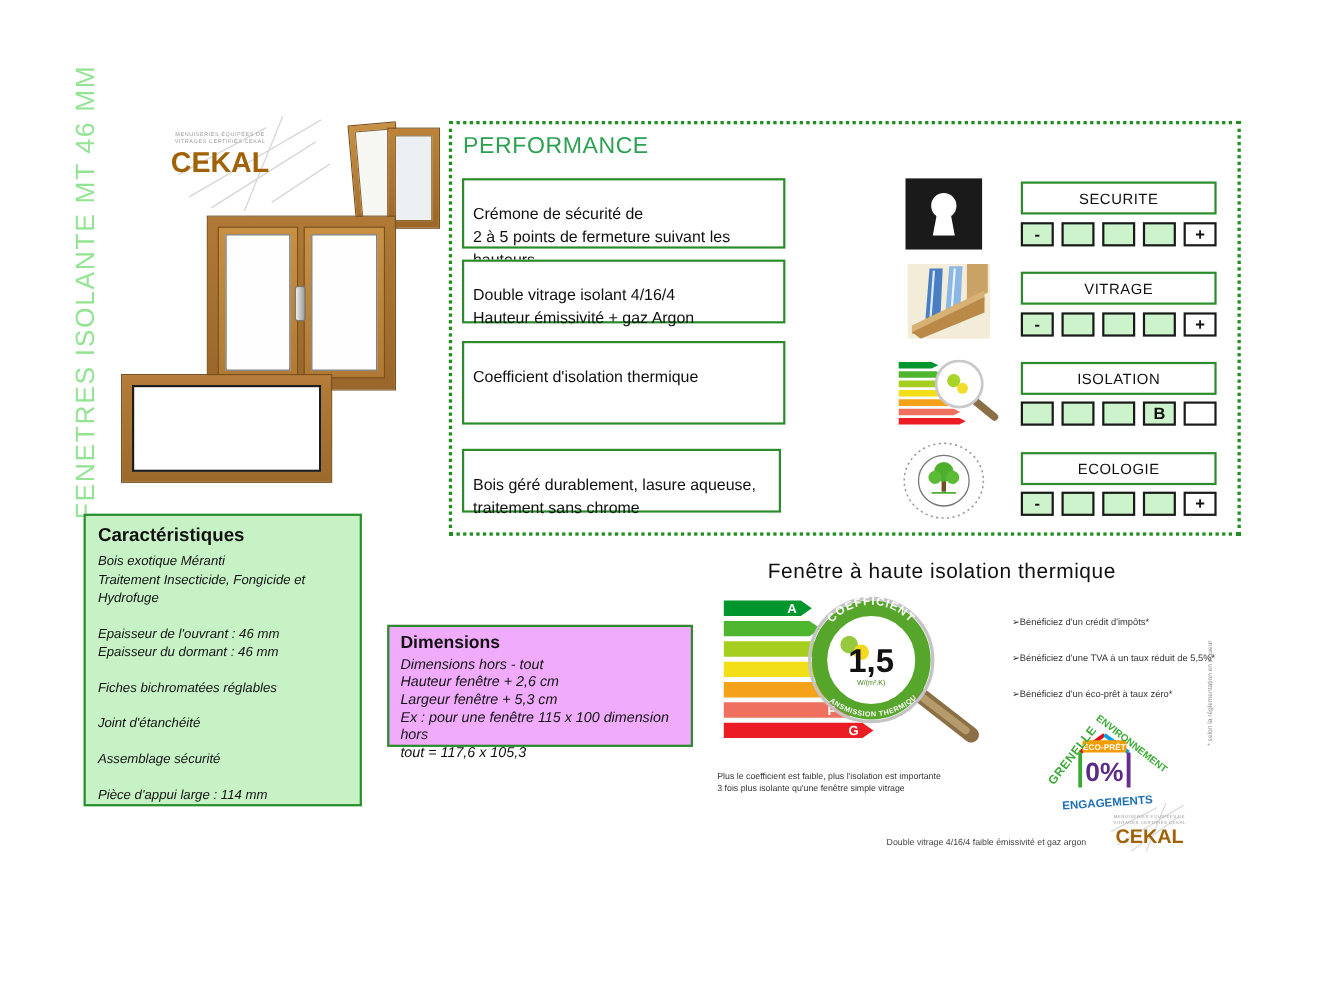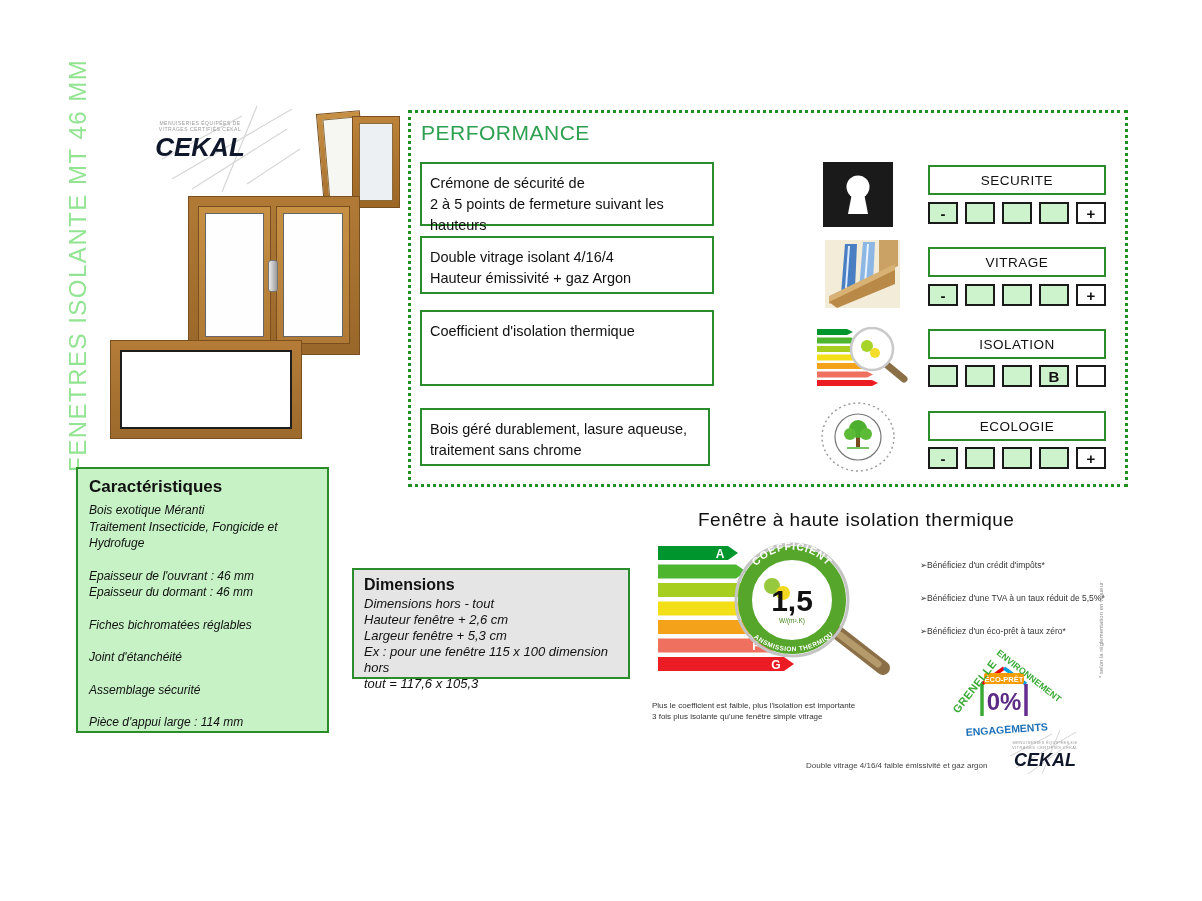--- a/index.html
+++ b/index.html
@@ -10,21 +10,21 @@
   .vtitle{position:absolute;left:64px;top:472px;transform:rotate(-90deg);transform-origin:0 0;
           white-space:nowrap;font-size:24px;letter-spacing:1.5px;color:#92e492;width:370px;}
 
   
   .cekal{position:absolute;text-align:center;}
   .cekal-top{left:138px;top:120px;width:124px;}
   .cekal-bottom{left:1000px;top:740px;width:90px;}
   .cekal .tag{color:#9a9a9a;position:relative;z-index:2;}
   .cekal-top .tag{font-size:5px;line-height:6px;letter-spacing:.5px;}
   .cekal-bottom .tag{font-size:4px;line-height:5px;letter-spacing:.4px;}
-  .cekal .brand{font-style:italic;font-weight:bold;color:#0f172a;position:relative;z-index:2;}
+  .cekal .brand{font-weight:bold;color:#a16207;position:relative;z-index:2;}
   .cekal-top .brand{font-size:26px;}
   .cekal-bottom .brand{font-size:18px;}
   .cekal svg.decor{position:absolute;z-index:1;}
   .cekal-top svg.decor{left:14px;top:-16px;}
   .cekal-bottom svg.decor{left:8px;top:-12px;}
 
   
   .winA-sash{position:absolute;left:320px;top:112px;width:42px;height:94px;
              background:linear-gradient(180deg,#c79043,#a56d2a);border:1px solid #7a4f1f;transform:rotate(-5deg);}
   .winA-sash .glass{position:absolute;inset:5px;background:#f6f6f3;border:1px solid #8a6a3a;}
@@ -40,21 +40,21 @@
   .winB .handle{position:absolute;left:79px;top:63px;width:8px;height:30px;
                 background:linear-gradient(90deg,#ececec,#9a9a9a);border:1px solid #777;border-radius:3px;}
   .winC{position:absolute;left:110px;top:340px;width:190px;height:97px;
         background:linear-gradient(180deg,#b57c38,#9c6a2c);border:1px solid #7a4f1f;}
   .winC .glass{position:absolute;inset:9px;background:#ffffff;border:2px solid #1d1d1d;}
 
   
   .perf{position:absolute;left:408px;top:110px;width:720px;height:377px;border:3px dotted #1f8f1f;box-sizing:border-box;}
   .perf-title{position:absolute;left:10px;top:8px;font-size:21px;letter-spacing:.5px;color:#2ea052;}
   .fbox{position:absolute;border:2px solid #2a8c2a;background:#fff;box-sizing:border-box;
-        padding:9px 8px;font-size:14.5px;line-height:1.45;color:#101010;}
+        padding:21px 8px;font-size:14.5px;line-height:1.45;color:#101010;}
   .fbox1{left:9px;top:49px;width:294px;height:64px;}
   .fbox2{left:9px;top:123px;width:294px;height:58px;}
   .fbox3{left:9px;top:197px;width:294px;height:76px;}
   .fbox4{left:9px;top:295px;width:290px;height:58px;}
 
   .picon{position:absolute;}
   .icon-keyhole{left:412px;top:49px;}
   .icon-glazing{left:414px;top:127px;}
   .icon-energy-mini{left:404px;top:214px;}
   .icon-eco{left:408px;top:287px;}
@@ -69,21 +69,21 @@
   .cell.empty{background:#ffffff;}
 
   
   .carac{position:absolute;left:76px;top:467px;width:253px;height:266px;background:#c6f2c6;
          border:2px solid #2a8c2a;box-sizing:border-box;padding:8px 11px;}
   .carac .title{font-weight:bold;font-size:17px;margin-bottom:5px;}
   .carac .line{font-style:italic;font-size:12px;line-height:16.5px;}
   .carac .g{margin-top:16px;}
 
   
-  .dims{position:absolute;left:352px;top:568px;width:278px;height:111px;background:#e5e5e5;
+  .dims{position:absolute;left:352px;top:568px;width:278px;height:111px;background:#f0abfc;
         border:2px solid #2a8c2a;box-sizing:border-box;padding:6px 10px;}
   .dims .title{font-weight:bold;font-size:16px;margin-bottom:2px;}
   .dims .line{font-style:italic;font-size:13px;line-height:16px;}
 
   
   .thermal-title{position:absolute;left:698px;top:509px;width:382px;text-align:left;
                  font-size:19px;font-weight:500;letter-spacing:.5px;color:#101010;}
   .energy{position:absolute;left:650px;top:538px;width:250px;height:155px;}
   .enote{position:absolute;left:652px;top:700px;font-size:8px;line-height:11px;color:#333;}
   .benefits{position:absolute;left:920px;top:560px;font-size:8.5px;color:#333;}

